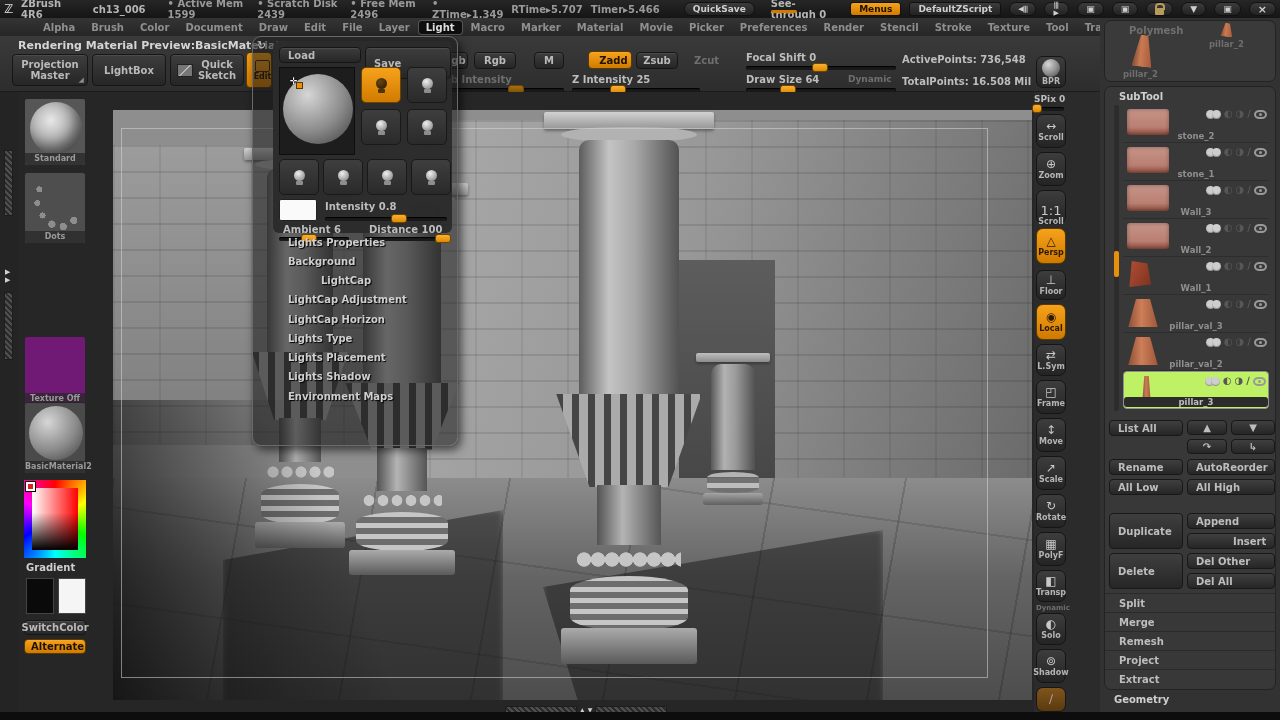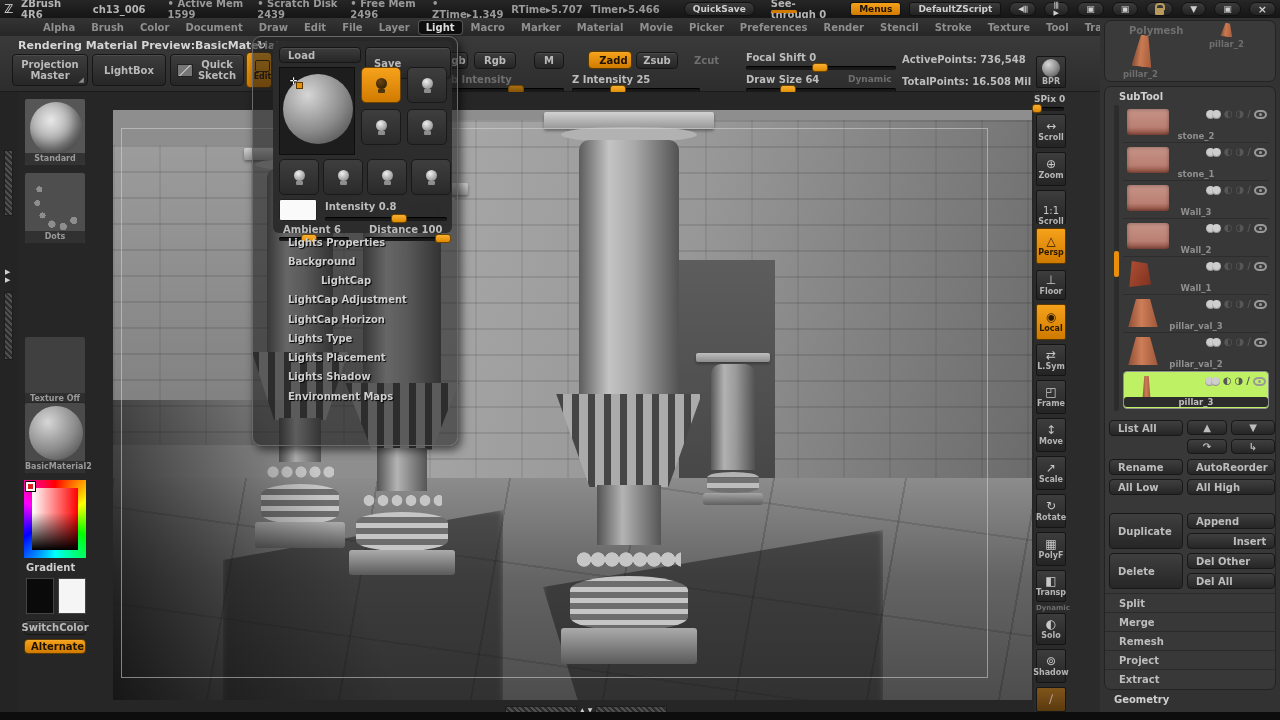--- a/index.html
+++ b/index.html
@@ -61,21 +61,21 @@
   .bulb{position:relative;width:11px;height:15px;}
   .bulb:before{content:"";position:absolute;left:0;top:0;width:11px;height:11px;border-radius:50%;background:radial-gradient(circle at 38% 32%,#f0f0f0,#9b9b9b 70%,#787878);}
   .bulb:after{content:"";position:absolute;left:2px;bottom:0;width:7px;height:4px;background:#8d8d8d;border-radius:1px;}
   .bulb.dark:before{background:radial-gradient(circle at 38% 32%,#6b4511,#241803);}
   .bulb.dark:after{background:#4e3509;}
   .lm-item{position:absolute;left:35px;font-size:10px;font-weight:bold;color:#cfcfcf;text-shadow:1px 1px 1px #000;}
   
   .thumb{position:absolute;left:24px;width:62px;background:#565656;border:1px solid #262626;border-radius:3px;}
   .thumb .tlabel{position:absolute;left:0;right:0;bottom:0;height:12px;background:rgba(40,40,40,.75);color:#9a9a9a;font-size:8px;font-weight:bold;text-align:center;line-height:12px;border-radius:0 0 3px 3px;}
   
-  .rtb{position:absolute;left:1036px;width:30px;background:linear-gradient(180deg,#3d3d3d,#242424);border:1px solid #151515;border-radius:2px;display:flex;flex-direction:column;align-items:center;justify-content:center;}
+  .rtb{position:absolute;left:1036px;width:30px;background:linear-gradient(180deg,#3d3d3d,#242424);border:1px solid #151515;border-radius:7px;display:flex;flex-direction:column;align-items:center;justify-content:center;}
   .rtb.on{background:linear-gradient(180deg,#f7a21b,#cf7a00);border-color:#5a3a00;}
   .rtb .ric{font-size:12px;color:#c9c9c9;line-height:13px;}
   .rtb.on .ric{color:#2a1a00;}
   .rtb .rlb{font-size:8px;font-weight:bold;color:#b5b5b5;line-height:9px;}
   .rtb.on .rlb{color:#2a1a00;}
   
   #right-panel{left:1100px;top:18px;width:180px;height:694px;background:#323232;}
   .rp-box{position:absolute;background:#3a3a3a;border:1px solid #232323;border-radius:7px;}
   .strow{position:absolute;left:18px;right:6px;height:38px;border-bottom:1px solid #2d2d2d;}
   .strow.sel{background:#bef264;border:1px solid #8f8f8f;border-radius:4px;}
@@ -276,21 +276,21 @@
 
   <div class="abs" style="left:0;top:92px;width:92px;height:620px;">
     <div class="thumb" style="top:6px;height:68px;">
       <div style="position:absolute;left:5px;top:3px;width:52px;height:52px;border-radius:50%;background:radial-gradient(circle at 40% 35%,#e8e8e8,#9a9a9a 60%,#5f5f5f);box-shadow:inset -6px -8px 12px rgba(0,0,0,.4);"></div>
       <div class="tlabel">Standard</div>
     </div>
     <div class="thumb" style="top:80px;height:72px;background:#4e4e4e;">
       <div style="position:absolute;inset:4px;background:radial-gradient(circle 5px at 20% 20%,#8d8d8d 60%,transparent 62%),radial-gradient(circle 5px at 16% 42%,#8d8d8d 60%,transparent 62%),radial-gradient(circle 5px at 26% 62%,#8d8d8d 60%,transparent 62%),radial-gradient(circle 6px at 44% 76%,#8d8d8d 60%,transparent 62%),radial-gradient(circle 6px at 66% 80%,#8d8d8d 60%,transparent 62%),radial-gradient(circle 6px at 86% 70%,#8d8d8d 60%,transparent 62%);"></div>
       <div class="tlabel">Dots</div>
     </div>
-    <div class="thumb" style="top:244px;height:70px;background:#404040;">
+    <div class="thumb" style="top:244px;height:70px;background:#701a75;">
       <div class="tlabel">Texture Off</div>
     </div>
     <div class="thumb" style="top:310px;height:72px;background:#4a4a4a;">
       <div class="sphere" style="position:absolute;left:4px;top:3px;width:54px;height:54px;"></div>
       <div class="tlabel">BasicMaterial2</div>
     </div>
     <div class="abs" style="left:24px;top:388px;width:62px;height:78px;background:conic-gradient(#f00,#ff0,#0f0,#0ff,#00f,#f0f,#f00);">
       <div style="position:absolute;left:8px;top:8px;right:8px;bottom:8px;background:linear-gradient(0deg,#000,transparent 60%),linear-gradient(90deg,#fff,#f00);"></div>
       <div style="position:absolute;left:2px;top:2px;width:9px;height:9px;background:#e02020;border:2px solid #fff;outline:1px solid #000;"></div>
     </div>
@@ -371,21 +371,21 @@
       </div>
     <div class="rtb" style="top:22px;height:34px;left:2px;">
         <span class="ric">↔</span>
         <span class="rlb">Scroll</span>
       </div>
     <div class="rtb" style="top:60px;height:34px;left:2px;">
         <span class="ric">⊕</span>
         <span class="rlb">Zoom</span>
       </div>
     <div class="rtb" style="top:98px;height:34px;left:2px;">
-        <span class="ric" style="font-size:10px;margin-top:16px;">1:1</span>
+        <span class="ric" style="font-size:13px;margin-top:16px;">1:1</span>
         <span class="rlb">Scroll</span>
       </div>
     <div class="rtb on" style="top:136px;height:36px;left:2px;">
         <span class="ric">△</span>
         <span class="rlb">Persp</span>
       </div>
     <div class="rtb" style="top:178px;height:30px;left:2px;">
         <span class="ric">⊥</span>
         <span class="rlb">Floor</span>
       </div>

